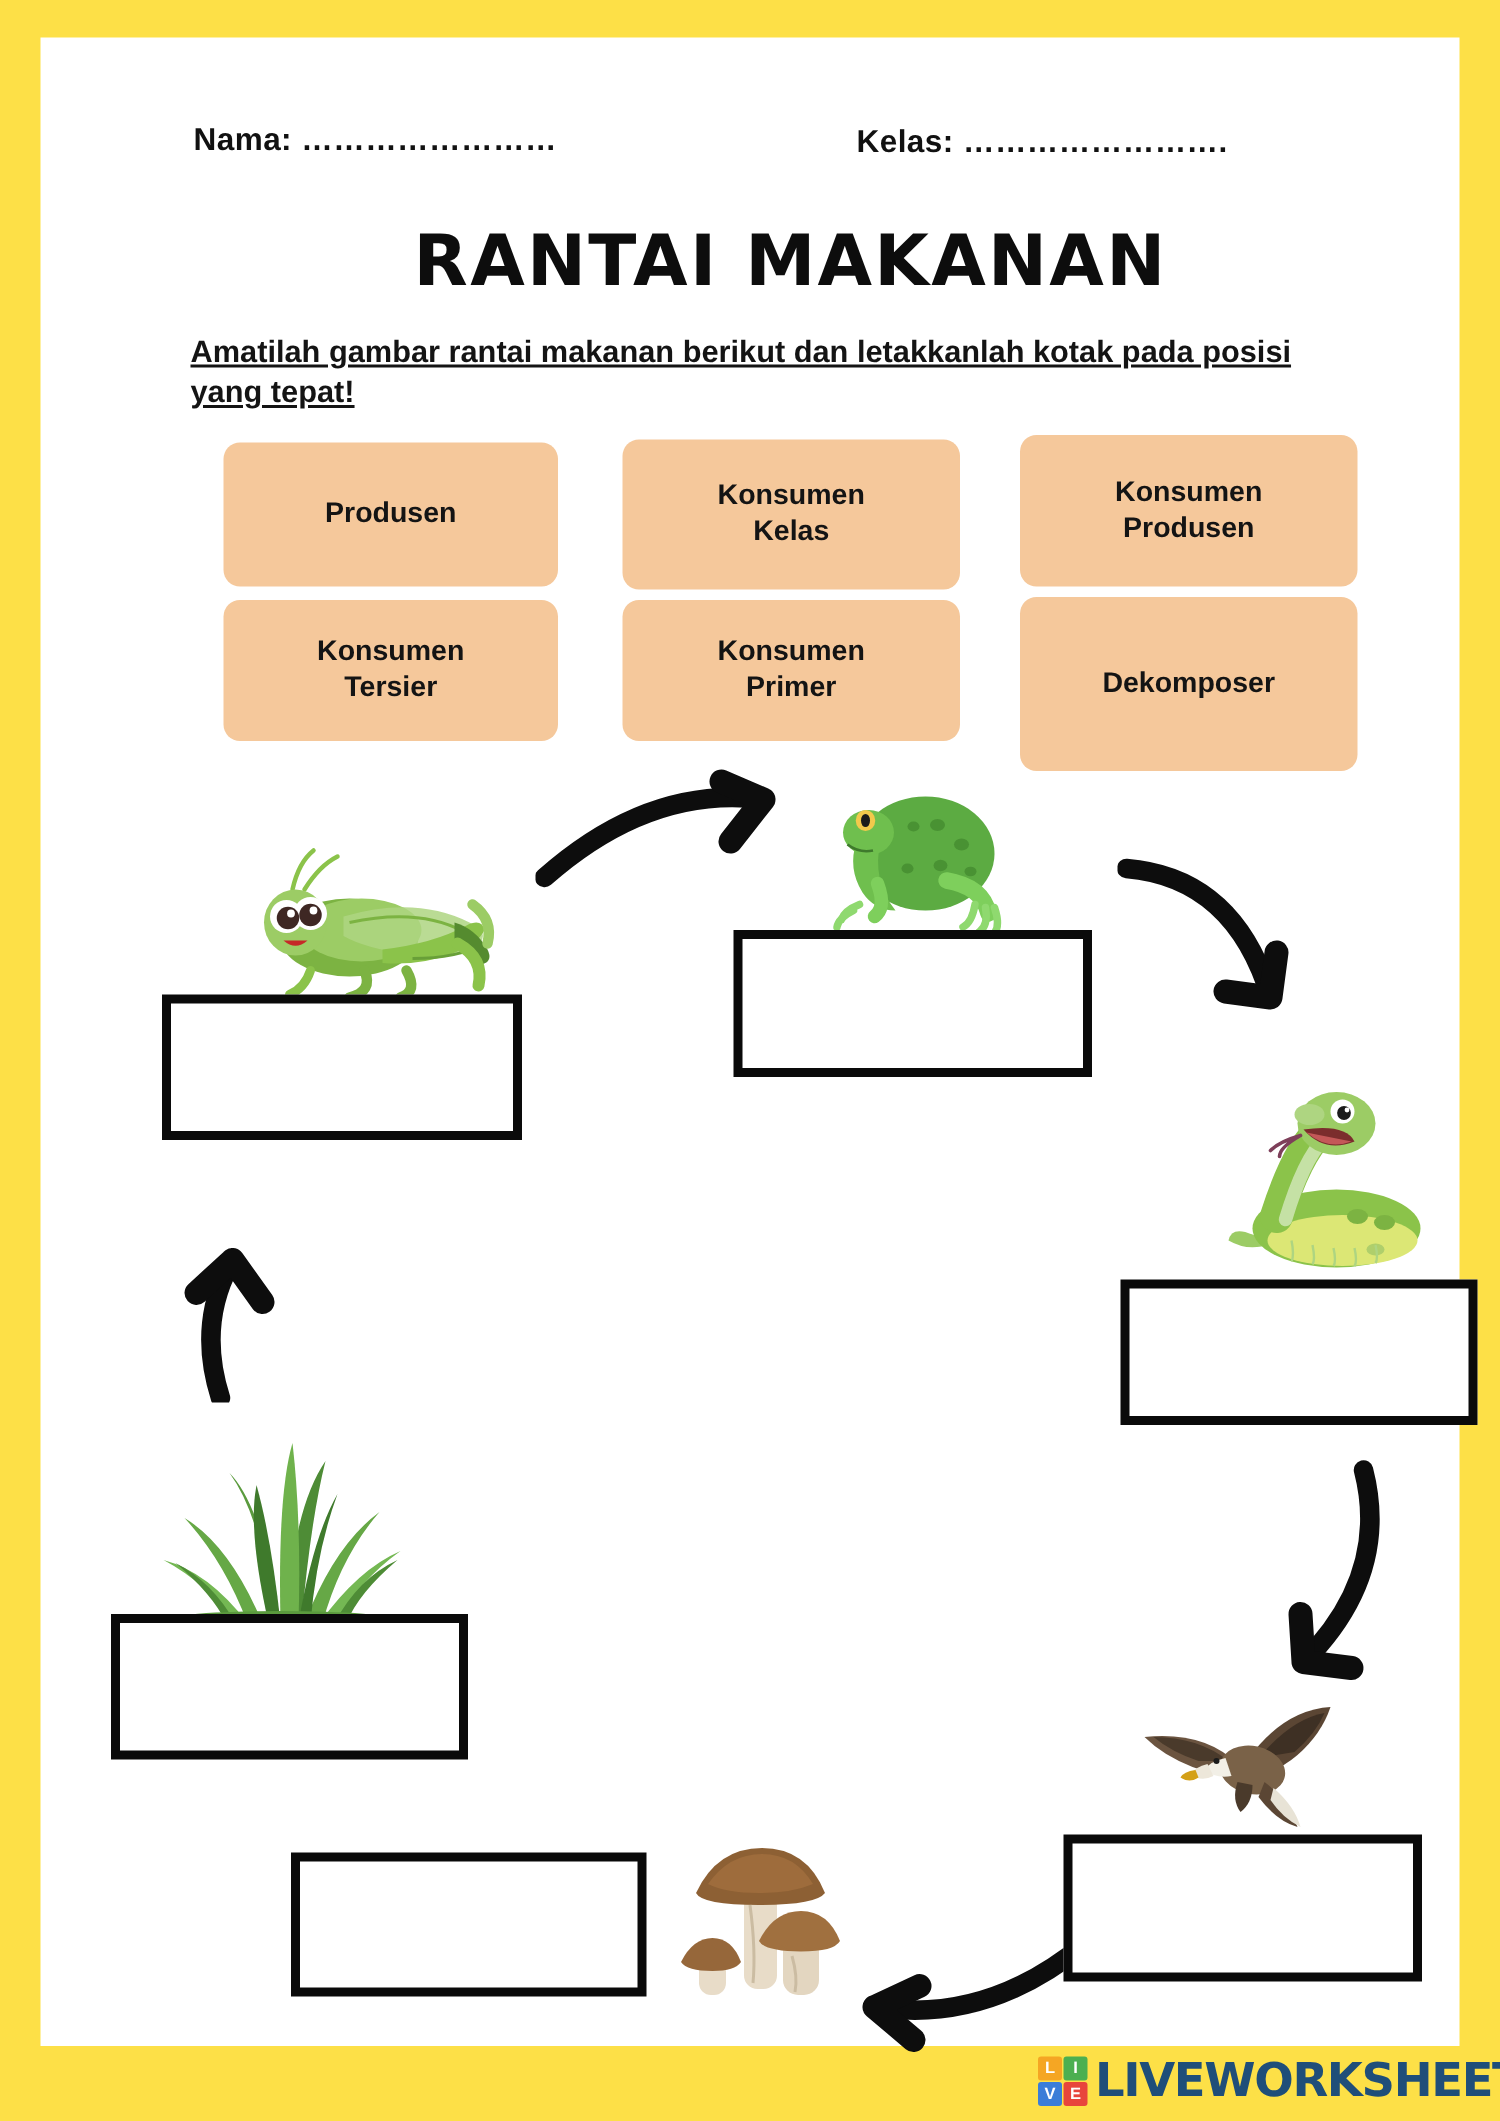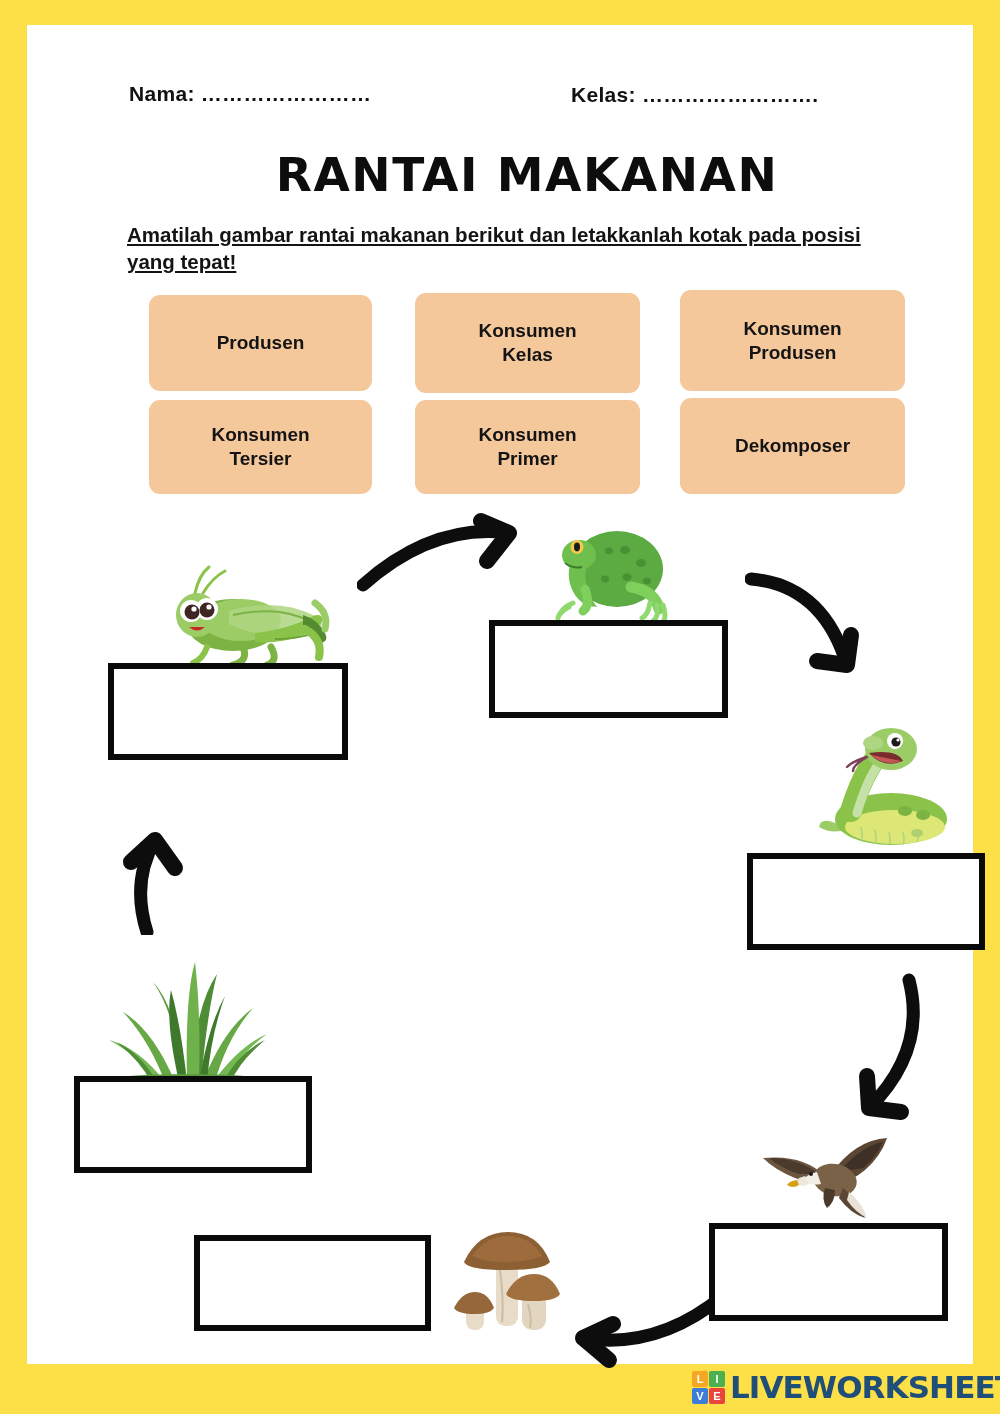--- a/index.html
+++ b/index.html
@@ -79,21 +79,21 @@
     color: #141414;
     line-height: 1.26;
     box-sizing: border-box;
     cursor: grab;
   }
   #chip-0 { left: 122px; top: 270px; width: 223px; height: 96px; }
   #chip-1 { left: 388px; top: 268px; width: 225px; height: 100px; }
   #chip-2 { left: 653px; top: 265px; width: 225px; height: 101px; }
   #chip-3 { left: 122px; top: 375px; width: 223px; height: 94px; }
   #chip-4 { left: 388px; top: 375px; width: 225px; height: 94px; }
-  #chip-5 { left: 653px; top: 373px; width: 225px; height: 96px; }
+  #chip-5 { left: 653px; top: 373px; width: 225px; height: 116px; }
 
   
   .dropbox {
     position: absolute;
     background: #ffffff;
     border: 6px solid #0a0a0a;
     box-sizing: border-box;
     z-index: 5;
   }
   #box-grasshopper { left: 81px;  top: 638px;  width: 240px; height: 97px; }

